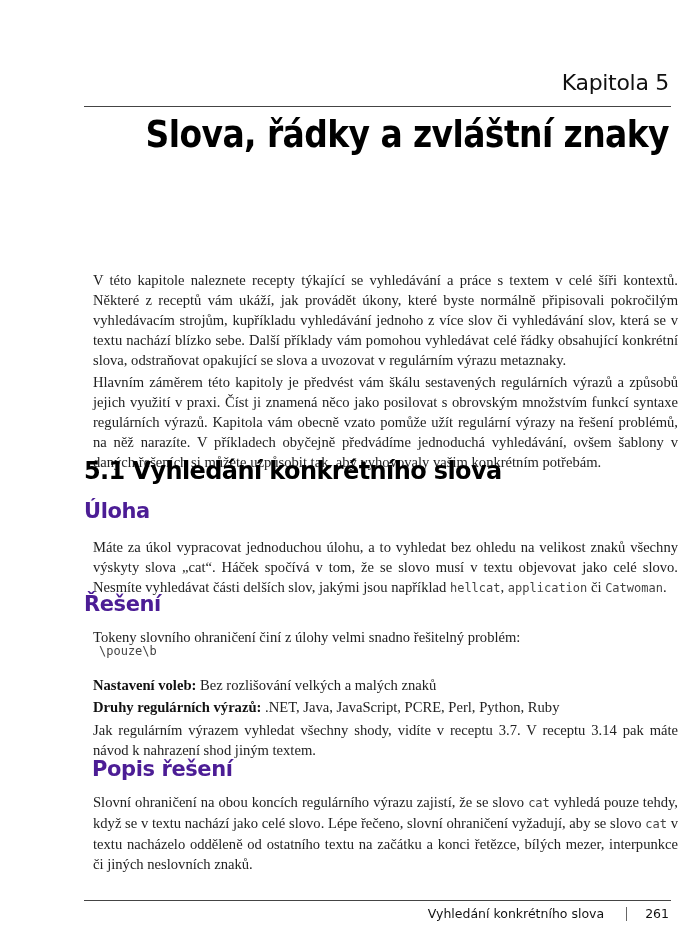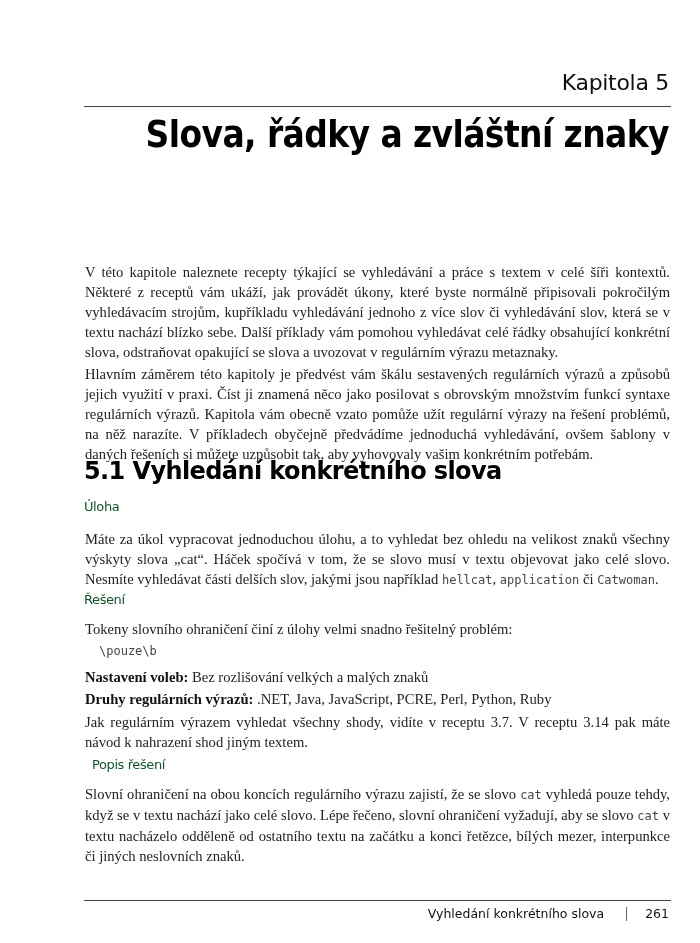--- a/index.html
+++ b/index.html
@@ -17,36 +17,36 @@
   }
   .chapter-title {
     position: absolute; right: 43px; top: 112px;
     font-family: "DejaVu Sans", sans-serif; font-weight: bold; font-size: 33px;
     color: #000; letter-spacing: -0.6px; transform: scaleY(1.12); transform-origin: top right;
   }
 
   .body-text {
     position: absolute; left: 73px; width: 585px;
     font-family: "Liberation Serif", serif; font-size: 14.6px; line-height: 20px;
-    color: #222; text-align: justify; margin: 0;
+    color: #222; text-align: justify; margin: 8px;
   }
   .body-text .mono {
     font-family: "DejaVu Sans Mono", monospace; font-size: 12px; color: #444;
   }
   .body-text b { color: #111; }
 
   .h2 {
     position: absolute; left: 72px;
     font-family: "DejaVu Sans", sans-serif; font-weight: bold; font-size: 24px;
     color: #000; letter-spacing: -0.6px; margin: 0;
   }
   .h3 {
     position: absolute; left: 72px;
-    font-family: "DejaVu Sans", sans-serif; font-weight: normal; font-size: 13px;
-    color: #14532d; letter-spacing: -0.4px; margin: 0;
+    font-family: "DejaVu Sans", sans-serif; font-weight: bold; font-size: 21px;
+    color: #4c1d95; letter-spacing: -0.4px; margin: 0;
   }
   .code-block {
     position: absolute; left: 87px;
     font-family: "DejaVu Sans Mono", monospace; font-size: 12px; color: #444;
   }
 
   .footer-rule {
     position: absolute; left: 72px; width: 587px; top: 900px; height: 0;
     border-top: 1.2px solid #444;
   }

